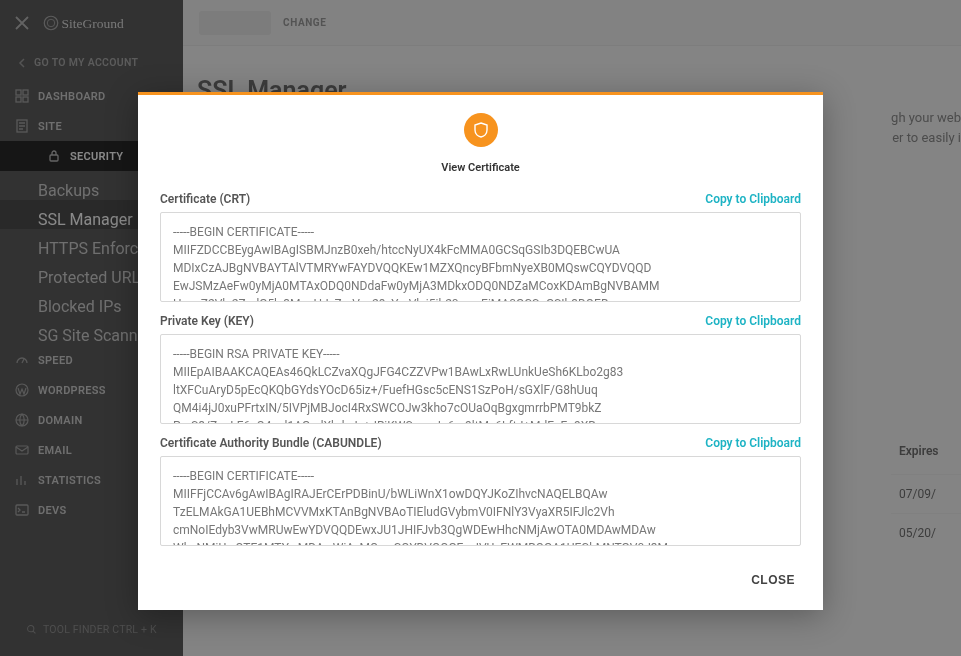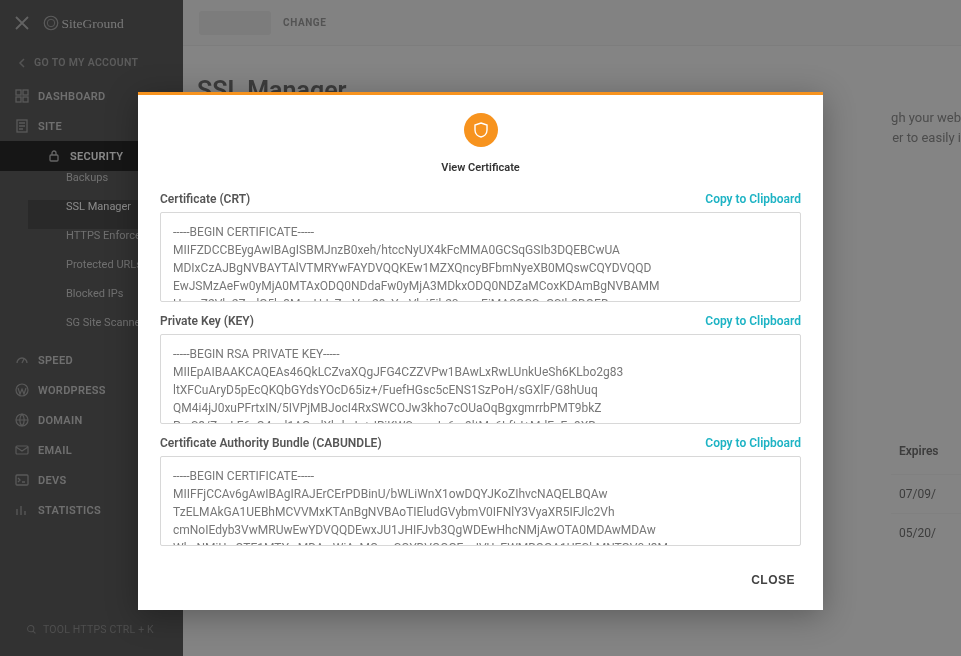--- a/index.html
+++ b/index.html
@@ -14,21 +14,21 @@
   .sb-close { width: 24px; height: 24px; display: flex; align-items: center; justify-content: center; cursor: pointer; }
   .logo { height: 26px; display: flex; align-items: center; }
   .logo svg { height: 22px; }
   .sb-back { padding: 10px 14px 12px 18px; display: flex; align-items: center; gap: 6px; font-size: 10.5px; font-weight: 600; letter-spacing: .3px; color: #9a9a9a; cursor: pointer; }
   .sb-back svg { width: 10px; height: 10px; }
   .nav { display: flex; flex-direction: column; }
   .nav-item { display: flex; align-items: center; gap: 8px; height: 30px; padding: 0 14px 0 14px; cursor: pointer; text-transform: uppercase; font-size: 11px; font-weight: 600; letter-spacing: .3px; }
   .nav-item.l1 { color: #c6c6c6; }
   .nav-item.l1.active { background: #000000; color: #fff; padding-left: 46px; }
   .nav-sub { display: flex; flex-direction: column; }
-  .nav-sub .sub { padding: 0 14px 0 38px; height: 29px; display: flex; align-items: flex-start; font-size: 11px; text-transform: none; font-weight: 400; color: #c6c6c6; cursor: pointer; margin-left: 28px; }
+  .nav-sub .sub { padding: 0 14px 0 38px; height: 29px; display: flex; align-items: flex-end; font-size: 16px; text-transform: none; font-weight: 400; color: #c6c6c6; cursor: pointer; }
   .nav-sub .sub.selected { background: #2b2b2b; color: #fff; }
   .nav-ic { width: 16px; height: 16px; display: inline-flex; align-items: center; justify-content: center; opacity: .8; }
   .tool-finder { margin-top: auto; padding: 20px 16px 20px 26px; font-size: 10.5px; color: #7d7d7d; display: flex; align-items: center; gap: 6px; letter-spacing: .2px; }
 
   
   .main { flex: 1; display: flex; flex-direction: column; min-width: 0; }
   .topbar { height: 46px; background: #f0f0f0; display: flex; align-items: center; padding: 0 16px; border-bottom: 1px solid #e5e5e5; gap: 12px; }
   .site-pill { background: #e2e2e2; border-radius: 3px; height: 24px; width: 72px; }
   .change-btn { font-size: 10px; font-weight: 700; letter-spacing: .6px; color: #888; cursor: pointer; }
   .page { padding: 30px 0 0 0; }
@@ -165,42 +165,42 @@
             <svg width="14" height="14" viewBox="0 0 14 14" fill="none" stroke="#aaa" stroke-width="1.2">
               <rect x="1" y="3" width="12" height="8" rx="1"></rect>
               <path d="M1 4l6 4 6-4"></path>
             </svg>
           </span>
         <span>EMAIL</span>
       </div>
       <div class="nav-item l1">
         <span class="nav-ic">
             <svg width="14" height="14" viewBox="0 0 14 14" fill="none" stroke="#aaa" stroke-width="1.3">
+              <path d="M2 12V6M6 12V3M10 12V8"></path>
+            </svg>
+          </span>
+        <span>STATISTICS</span>
+      </div>
+      <div class="nav-item l1">
+        <span class="nav-ic">
+            <svg width="14" height="14" viewBox="0 0 14 14" fill="none" stroke="#aaa" stroke-width="1.3">
               <rect x="1" y="2" width="12" height="10" rx="1"></rect>
               <path d="M3 5l2 2-2 2M7 9h3"></path>
             </svg>
           </span>
         <span>DEVS</span>
-      </div>
-      <div class="nav-item l1">
-        <span class="nav-ic">
-            <svg width="14" height="14" viewBox="0 0 14 14" fill="none" stroke="#aaa" stroke-width="1.3">
-              <path d="M2 12V6M6 12V3M10 12V8"></path>
-            </svg>
-          </span>
-        <span>STATISTICS</span>
       </div>
     </nav>
 
     <div class="tool-finder">
       <svg width="11" height="11" viewBox="0 0 14 14" fill="none" stroke="#7d7d7d" stroke-width="1.3">
           <circle cx="6" cy="6" r="4"></circle>
           <path d="M9 9l3 3"></path>
         </svg>
-      <span>TOOL HTTPS CTRL + K</span>
+      <span>TOOL FINDER CTRL + K</span>
     </div>
   </aside>
 
   <main class="main">
     <div class="topbar">
       <div class="site-pill"></div>
       <span class="change-btn">CHANGE</span>
     </div>
     <div class="page" style="padding-left:14px;">
       <h1 class="page-title">SSL Manager</h1>

